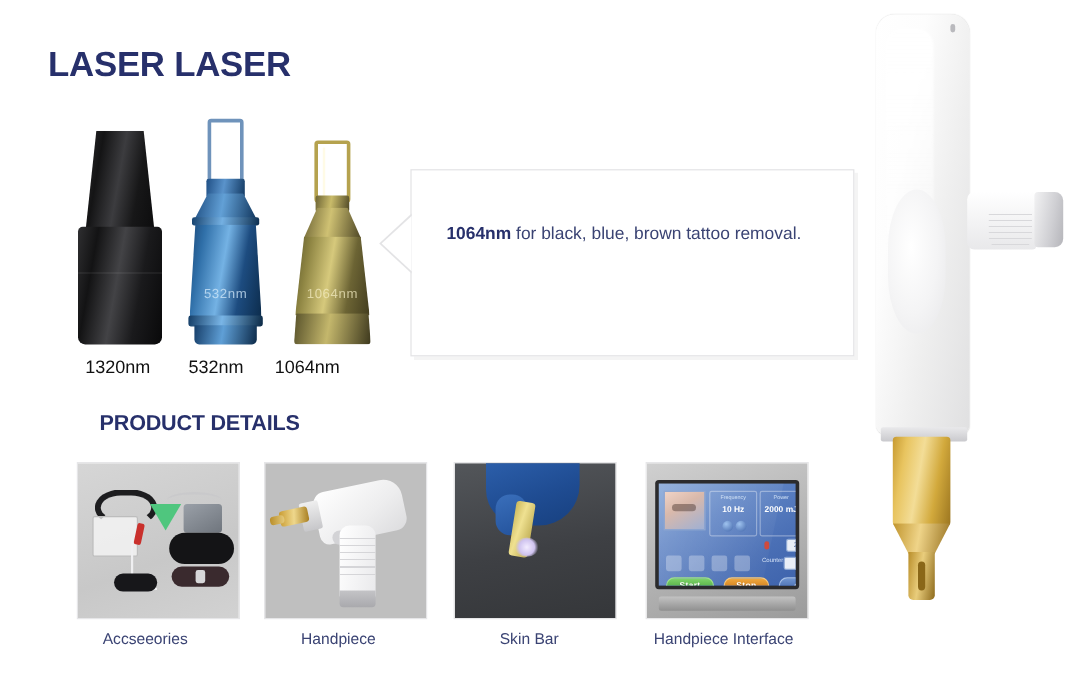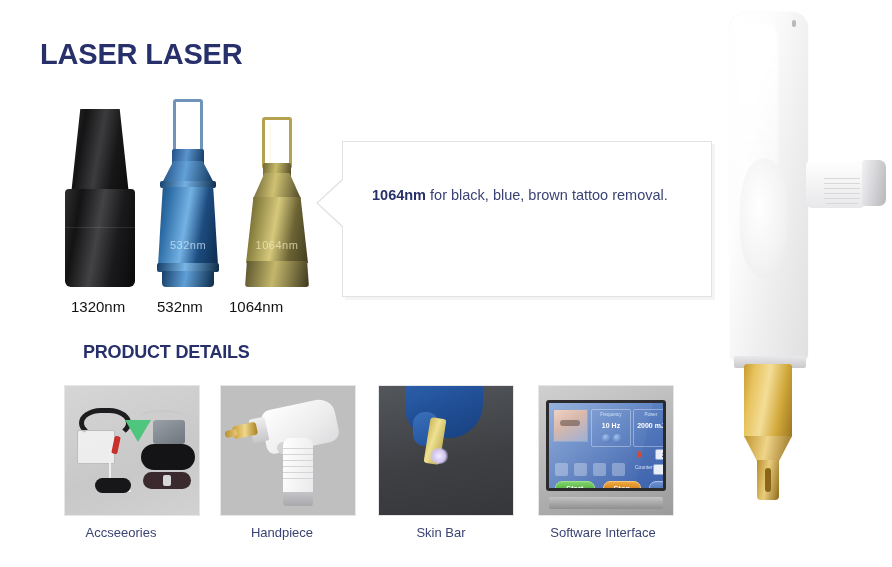--- a/index.html
+++ b/index.html
@@ -591,13 +591,13 @@
         <div class="sw-btn" id="sw-back">↩</div>
       </div>
     </div>
   </div>
   <div class="sw-stand"></div>
 </div>
 
 <div class="thumb-caption" id="cap-accessories">Accseeories</div>
 <div class="thumb-caption" id="cap-handpiece">Handpiece</div>
 <div class="thumb-caption" id="cap-laserbar">Skin Bar</div>
-<div class="thumb-caption" id="cap-software">Software Interface</div>
+<div class="thumb-caption" id="cap-software">Handpiece Interface</div>
 
 </body></html>

